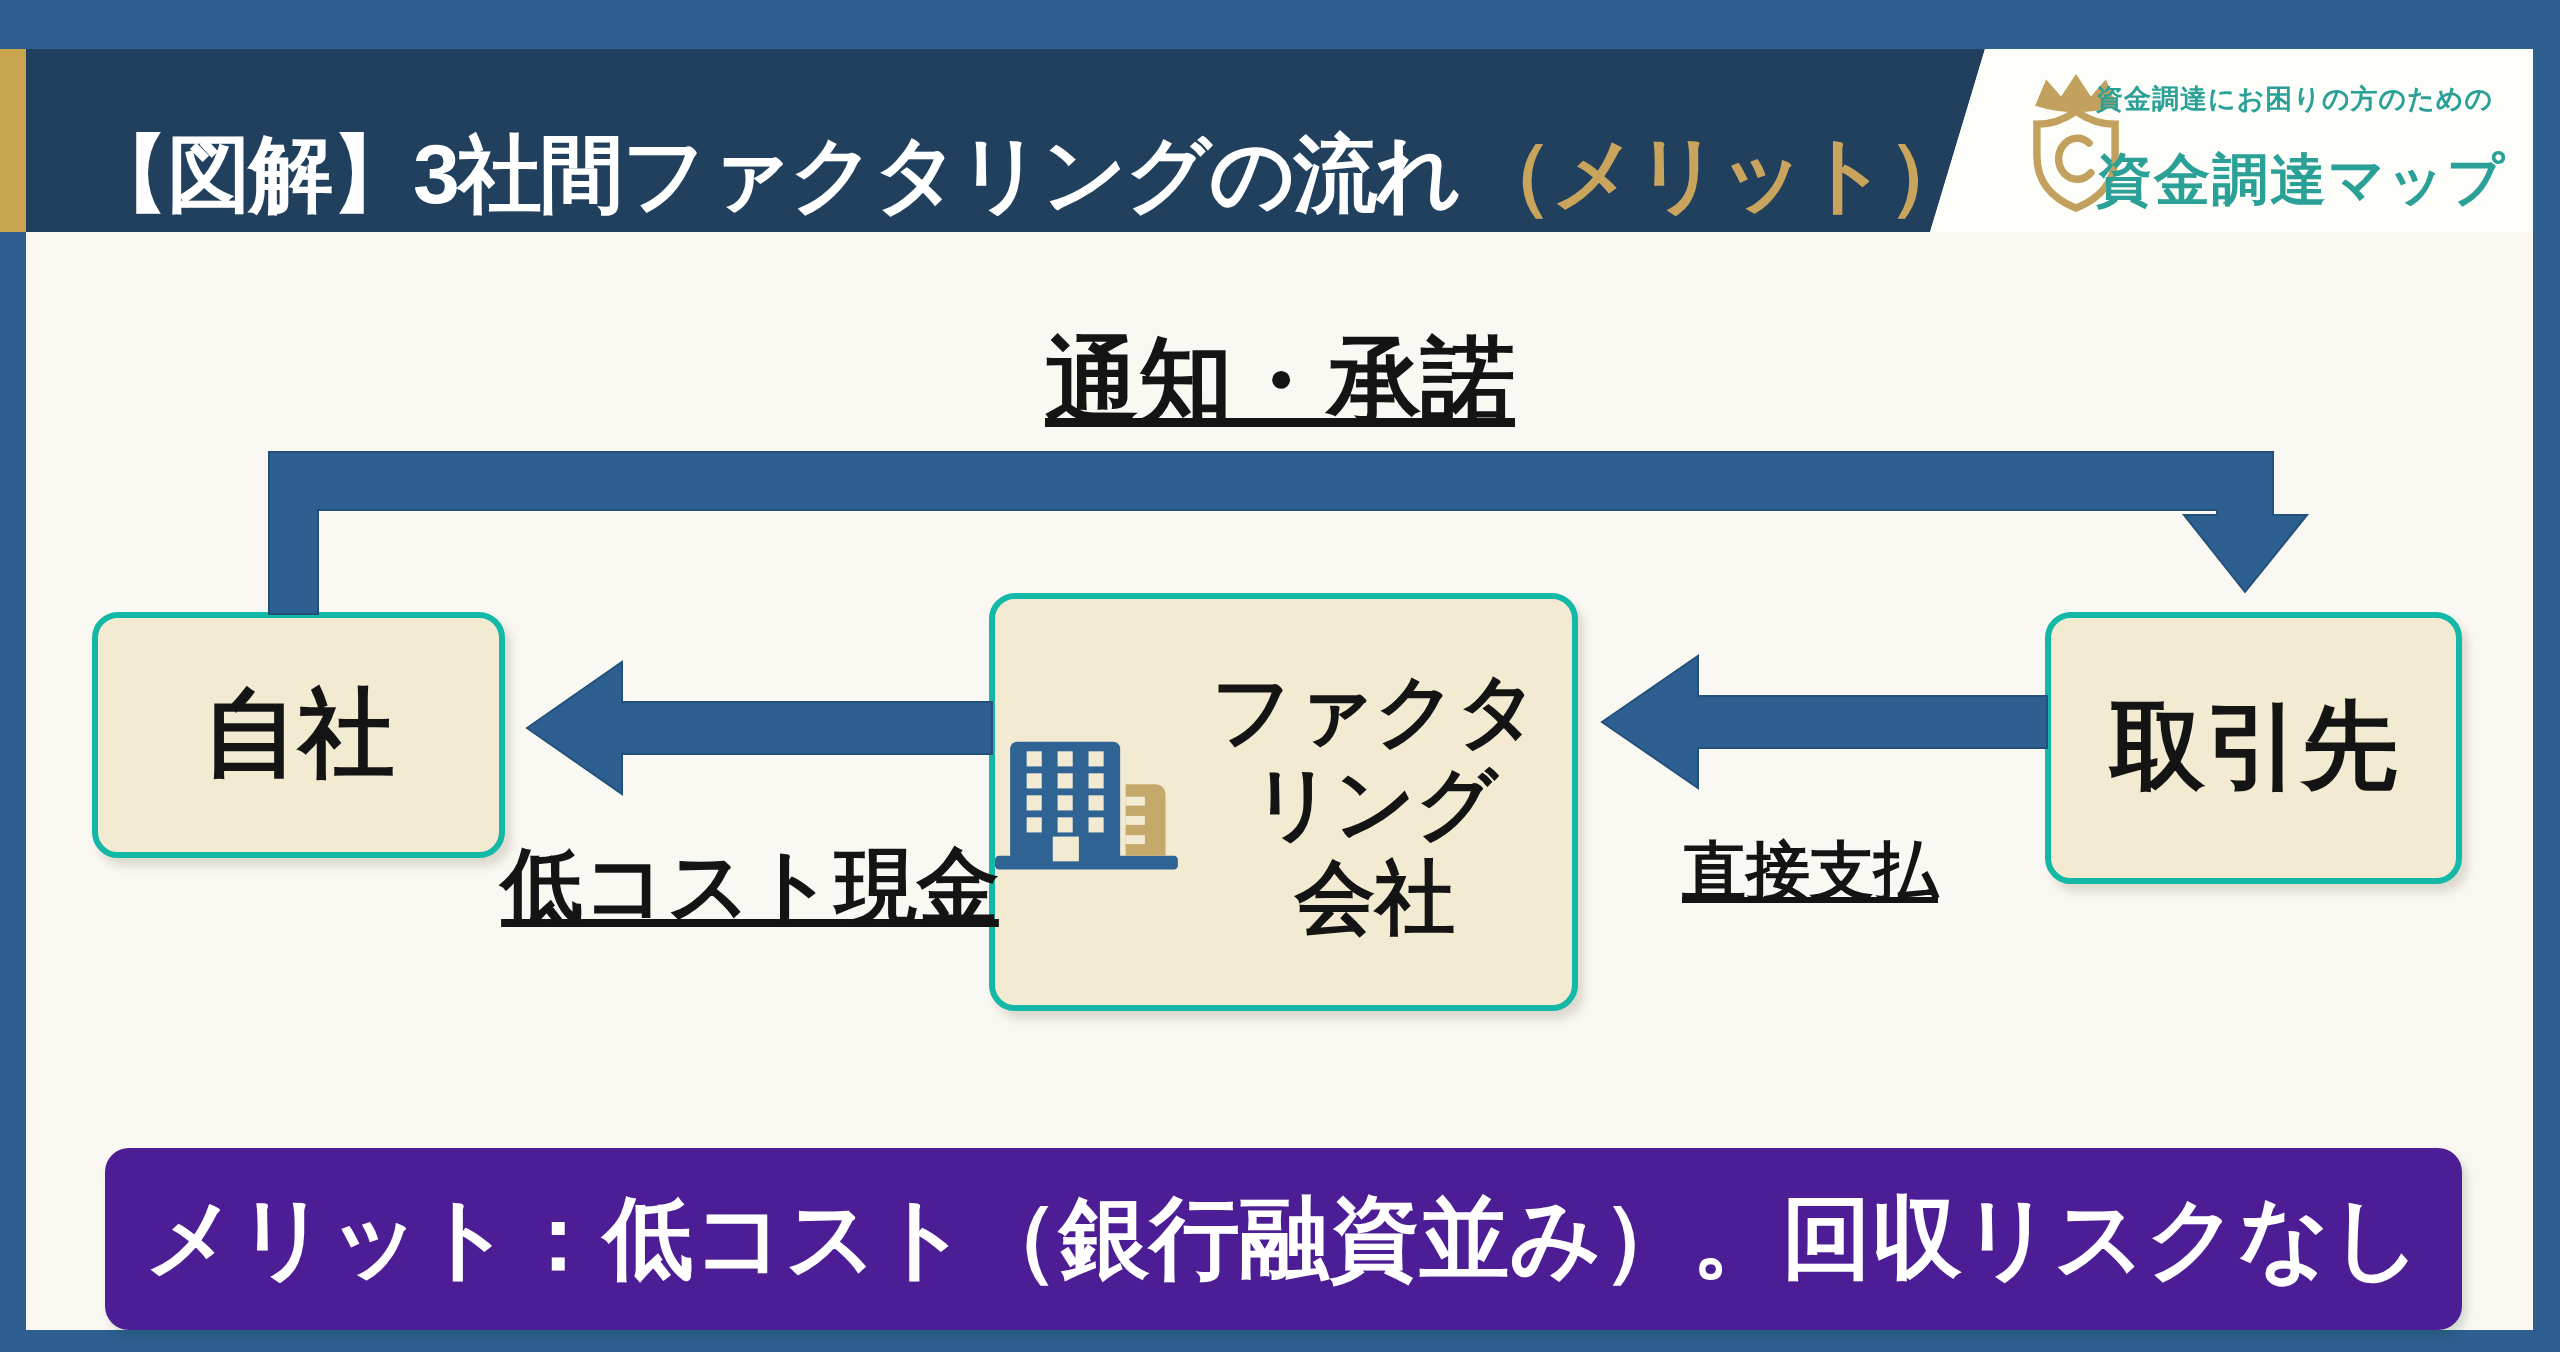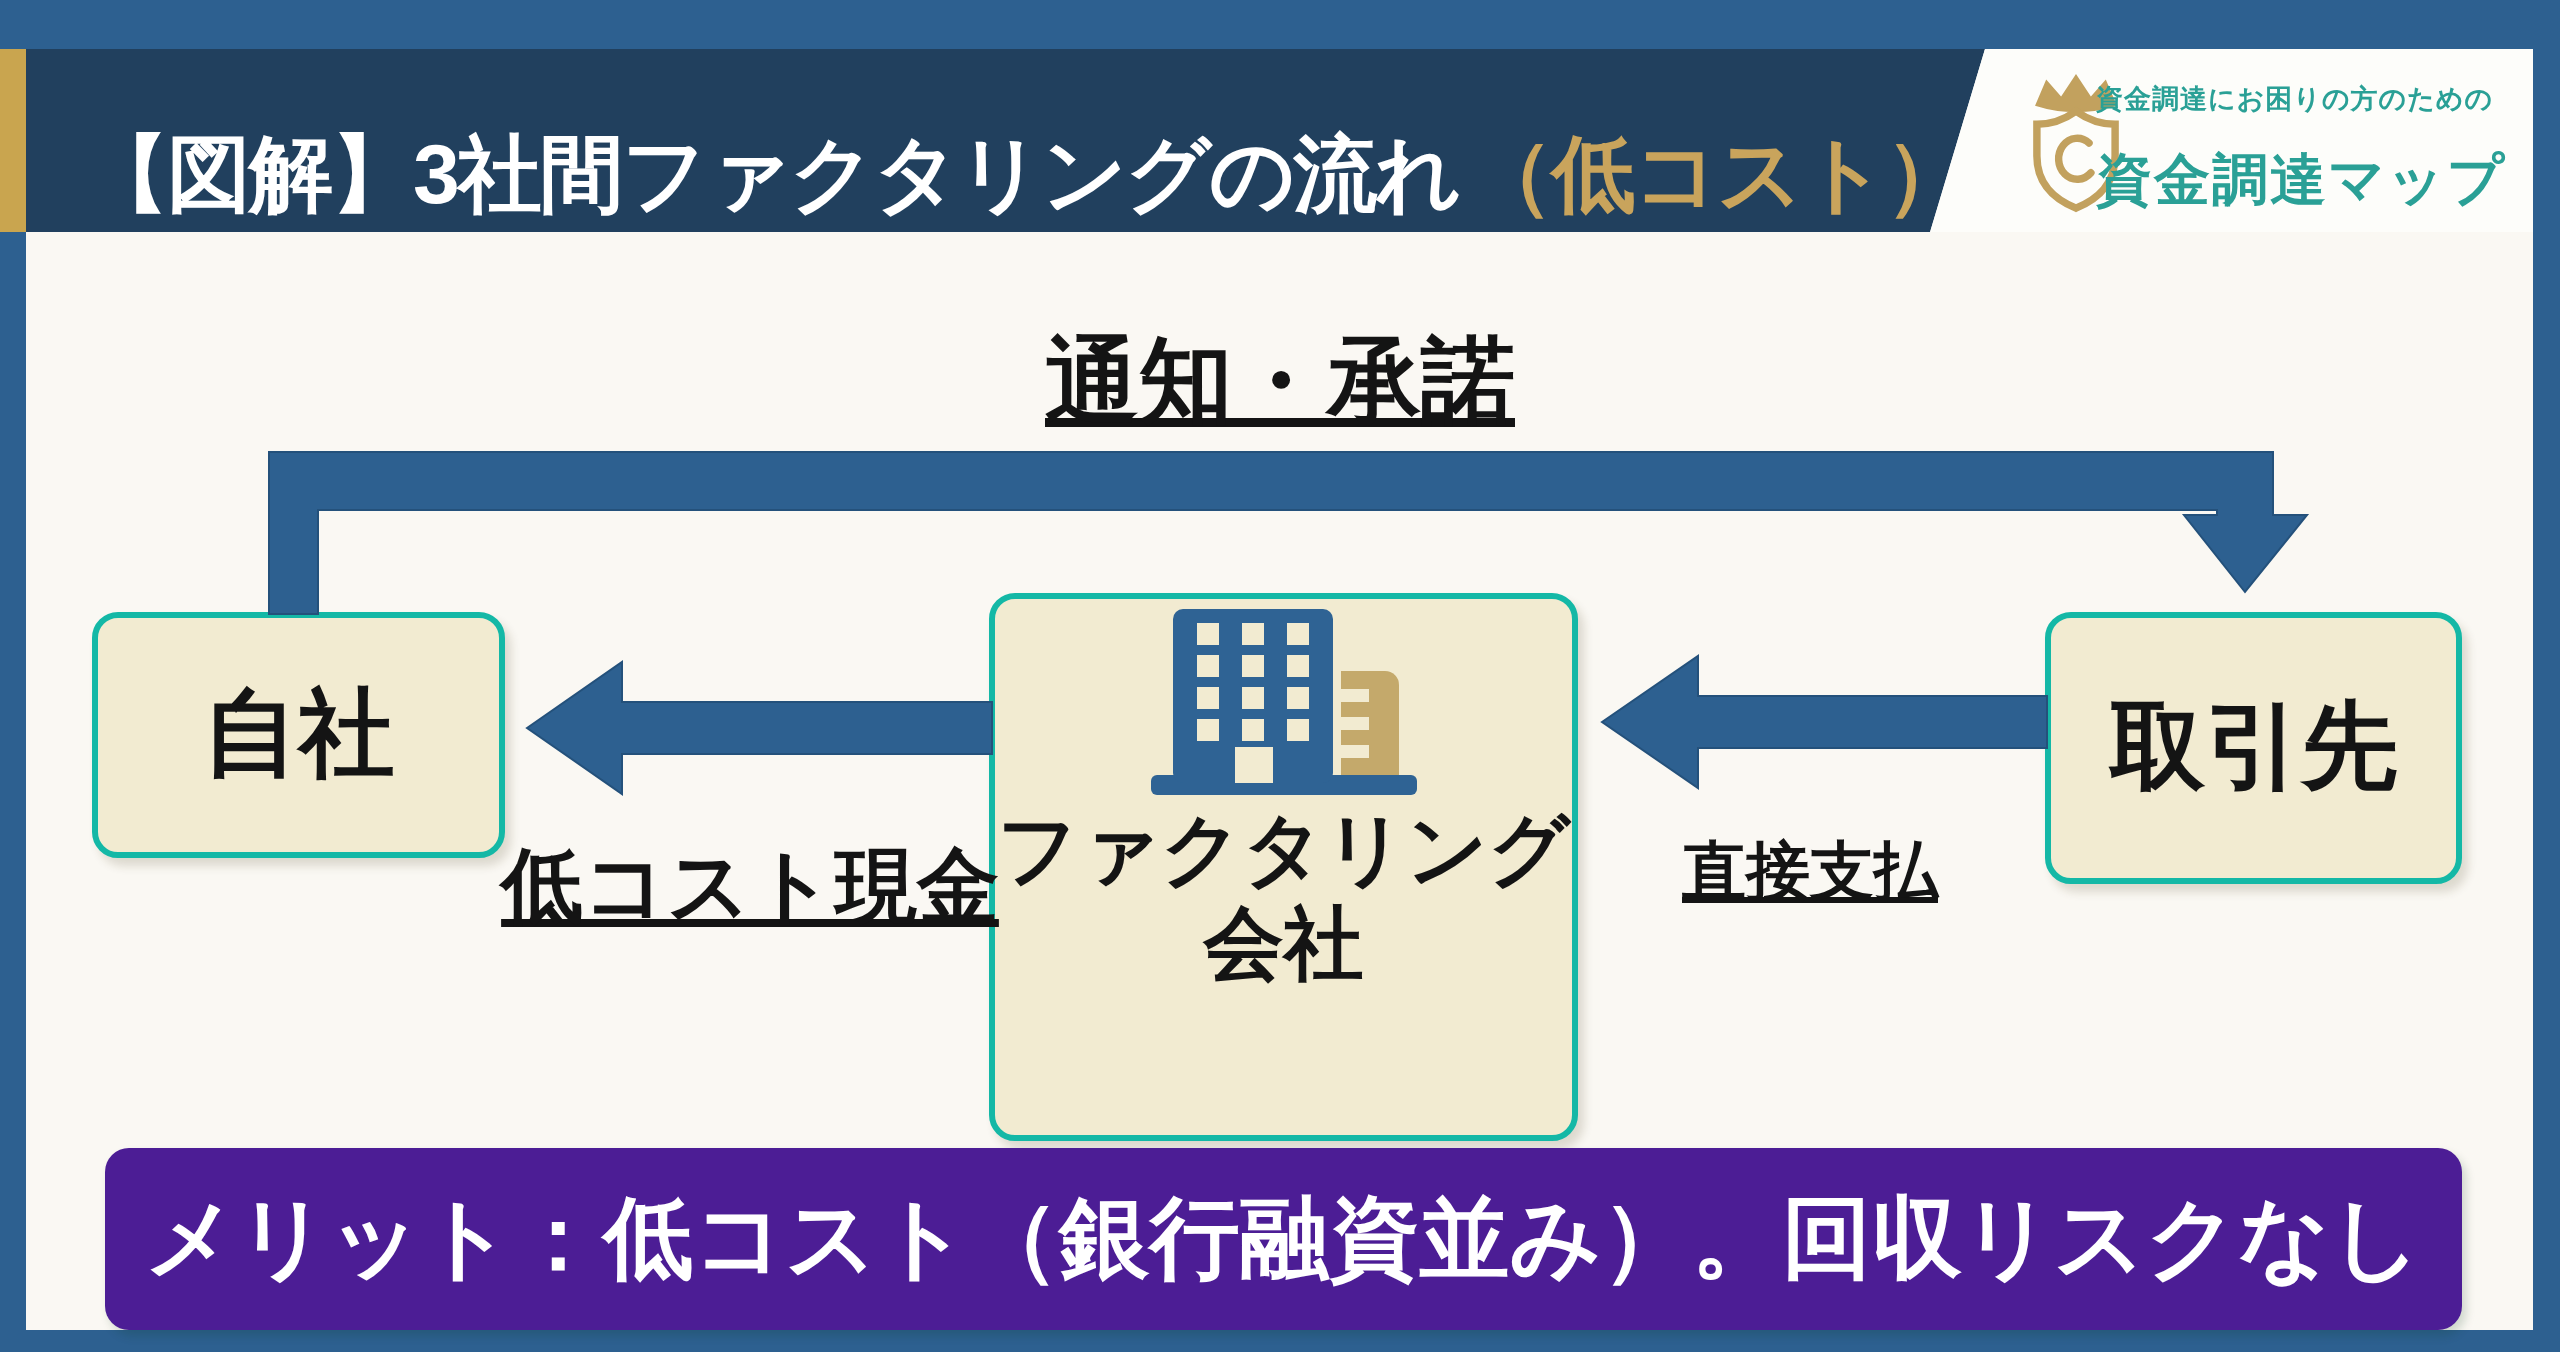--- a/index.html
+++ b/index.html
@@ -60,22 +60,22 @@
   .node{
     position:absolute;box-sizing:border-box;
     background:#f2ebd1;border:6px solid #14b8a6;border-radius:26px;
     box-shadow:6px 8px 10px rgba(70,58,20,.16);
     display:flex;align-items:center;justify-content:center;
     font-weight:900;color:#141414;z-index:2;
   }
   .node-own{left:92px;top:612px;width:413px;height:246px;font-size:96px;}
   .node-client{left:2045px;top:612px;width:417px;height:272px;font-size:96px;}
   .node-factoring{
-    left:989px;top:593px;width:589px;height:548px;
-    flex-direction:column;justify-content:flex-start;font-size:80px;
+    left:989px;top:593px;width:589px;height:418px;
+    flex-direction:row;justify-content:flex-start;font-size:80px;
   }
   .node-factoring .building{margin-top:10px;}
   .node-factoring .fac-label{margin-top:4px;line-height:1.17;text-align:center;}
   
   .banner{
     position:absolute;left:105px;top:1148px;width:2357px;height:182px;
     background:#4c1d95;border-radius:24px;
     display:flex;align-items:center;justify-content:center;
     color:#ffffff;font-size:90px;font-weight:900;white-space:nowrap;
     box-shadow:4px 6px 10px rgba(10,60,30,.18);z-index:2;
@@ -85,21 +85,21 @@
 <body>
 
 <div class="page">
 
   <div class="content-bg"></div>
 
   <div class="gold-bar"></div>
   <div class="navy-band"></div>
   <div class="title">
     <span>【図解】3社間ファクタリングの流れ</span>
-    <span class="accent">（低コスト）</span>
+    <span class="accent">（メリット）</span>
   </div>
 
   <div class="logo-panel">
     <svg class="logo-icon" viewBox="0 0 116 150" fill="none">
       <path d="M14,36 L26,8 L42,26 L58,2 L74,26 L90,8 L102,36 Q58,50 14,36 Z" fill="#c2a15e"></path>
       <path d="M58,42 C44,52 30,56 16,56 v34 c0,30 18,46 42,56 c24,-10 42,-26 42,-56 V56 C86,56 72,52 58,42 Z" fill="none" stroke="#c2a15e" stroke-width="8"></path>
       <path d="M72,76 a20,22 0 1 0 2,32" fill="none" stroke="#c2a15e" stroke-width="8" stroke-linecap="round"></path>
     </svg>
     <div class="logo-text">
       <span class="logo-tagline">資金調達にお困りの方のための</span>

